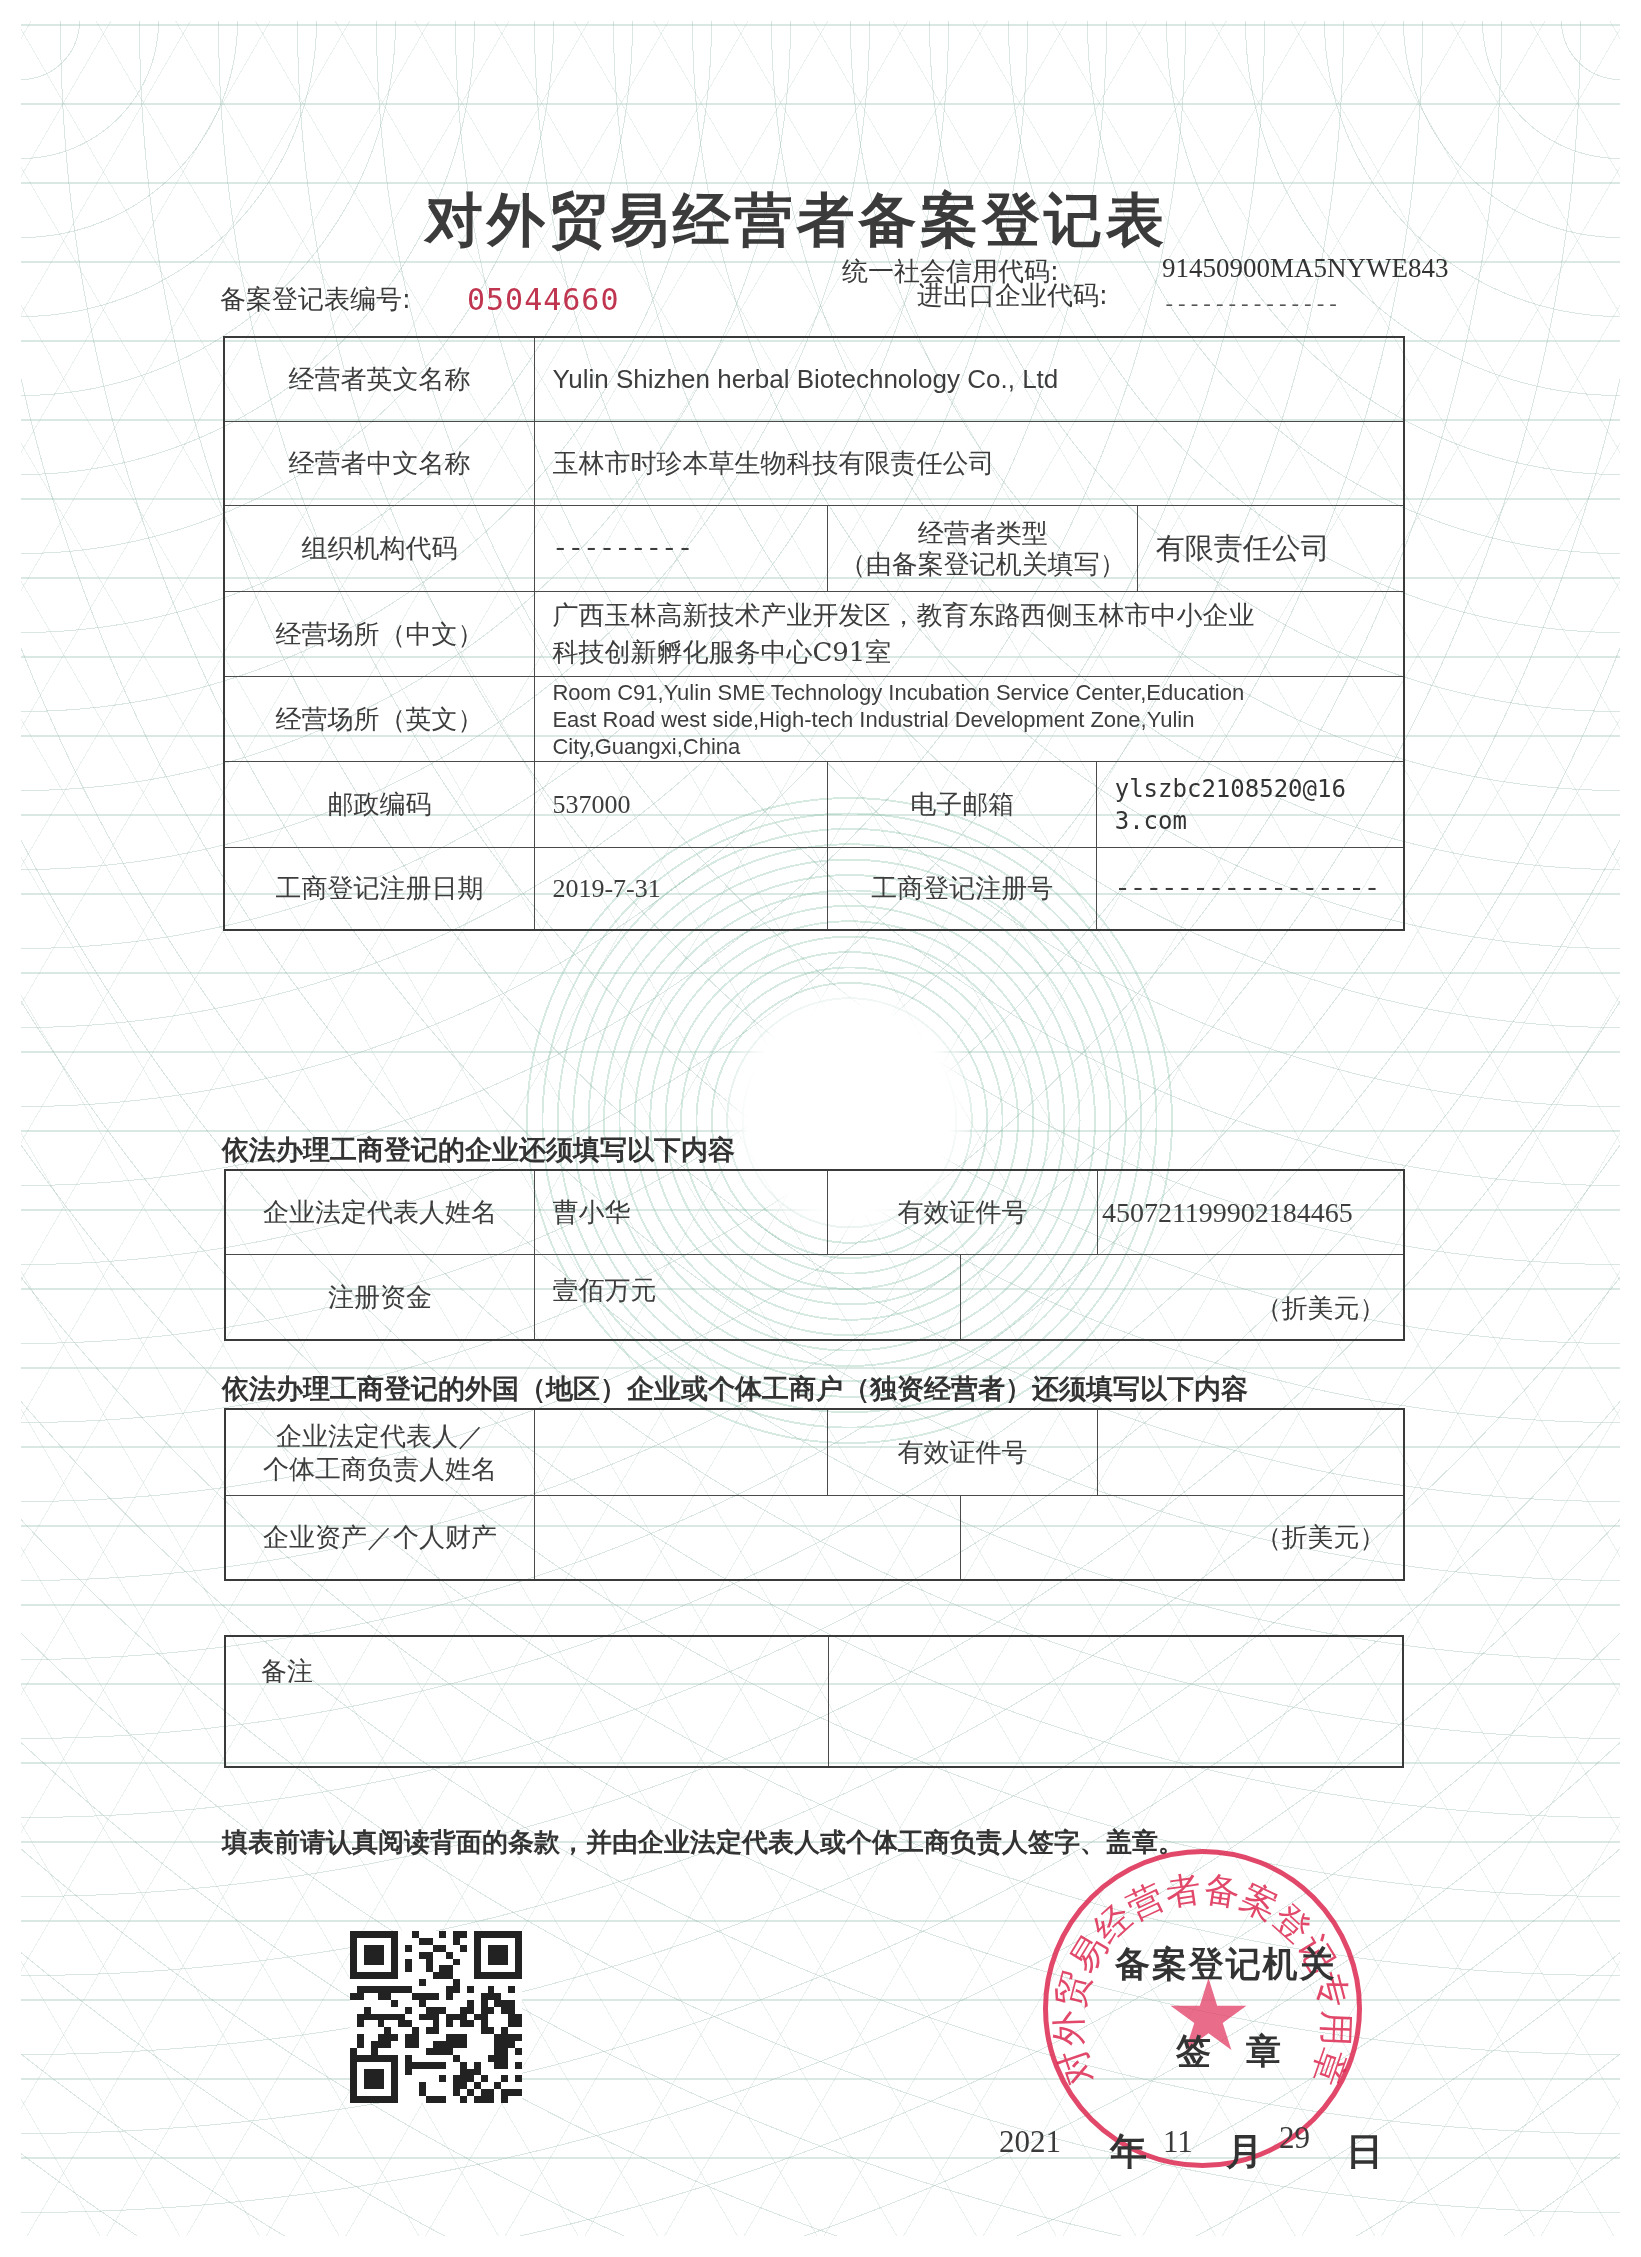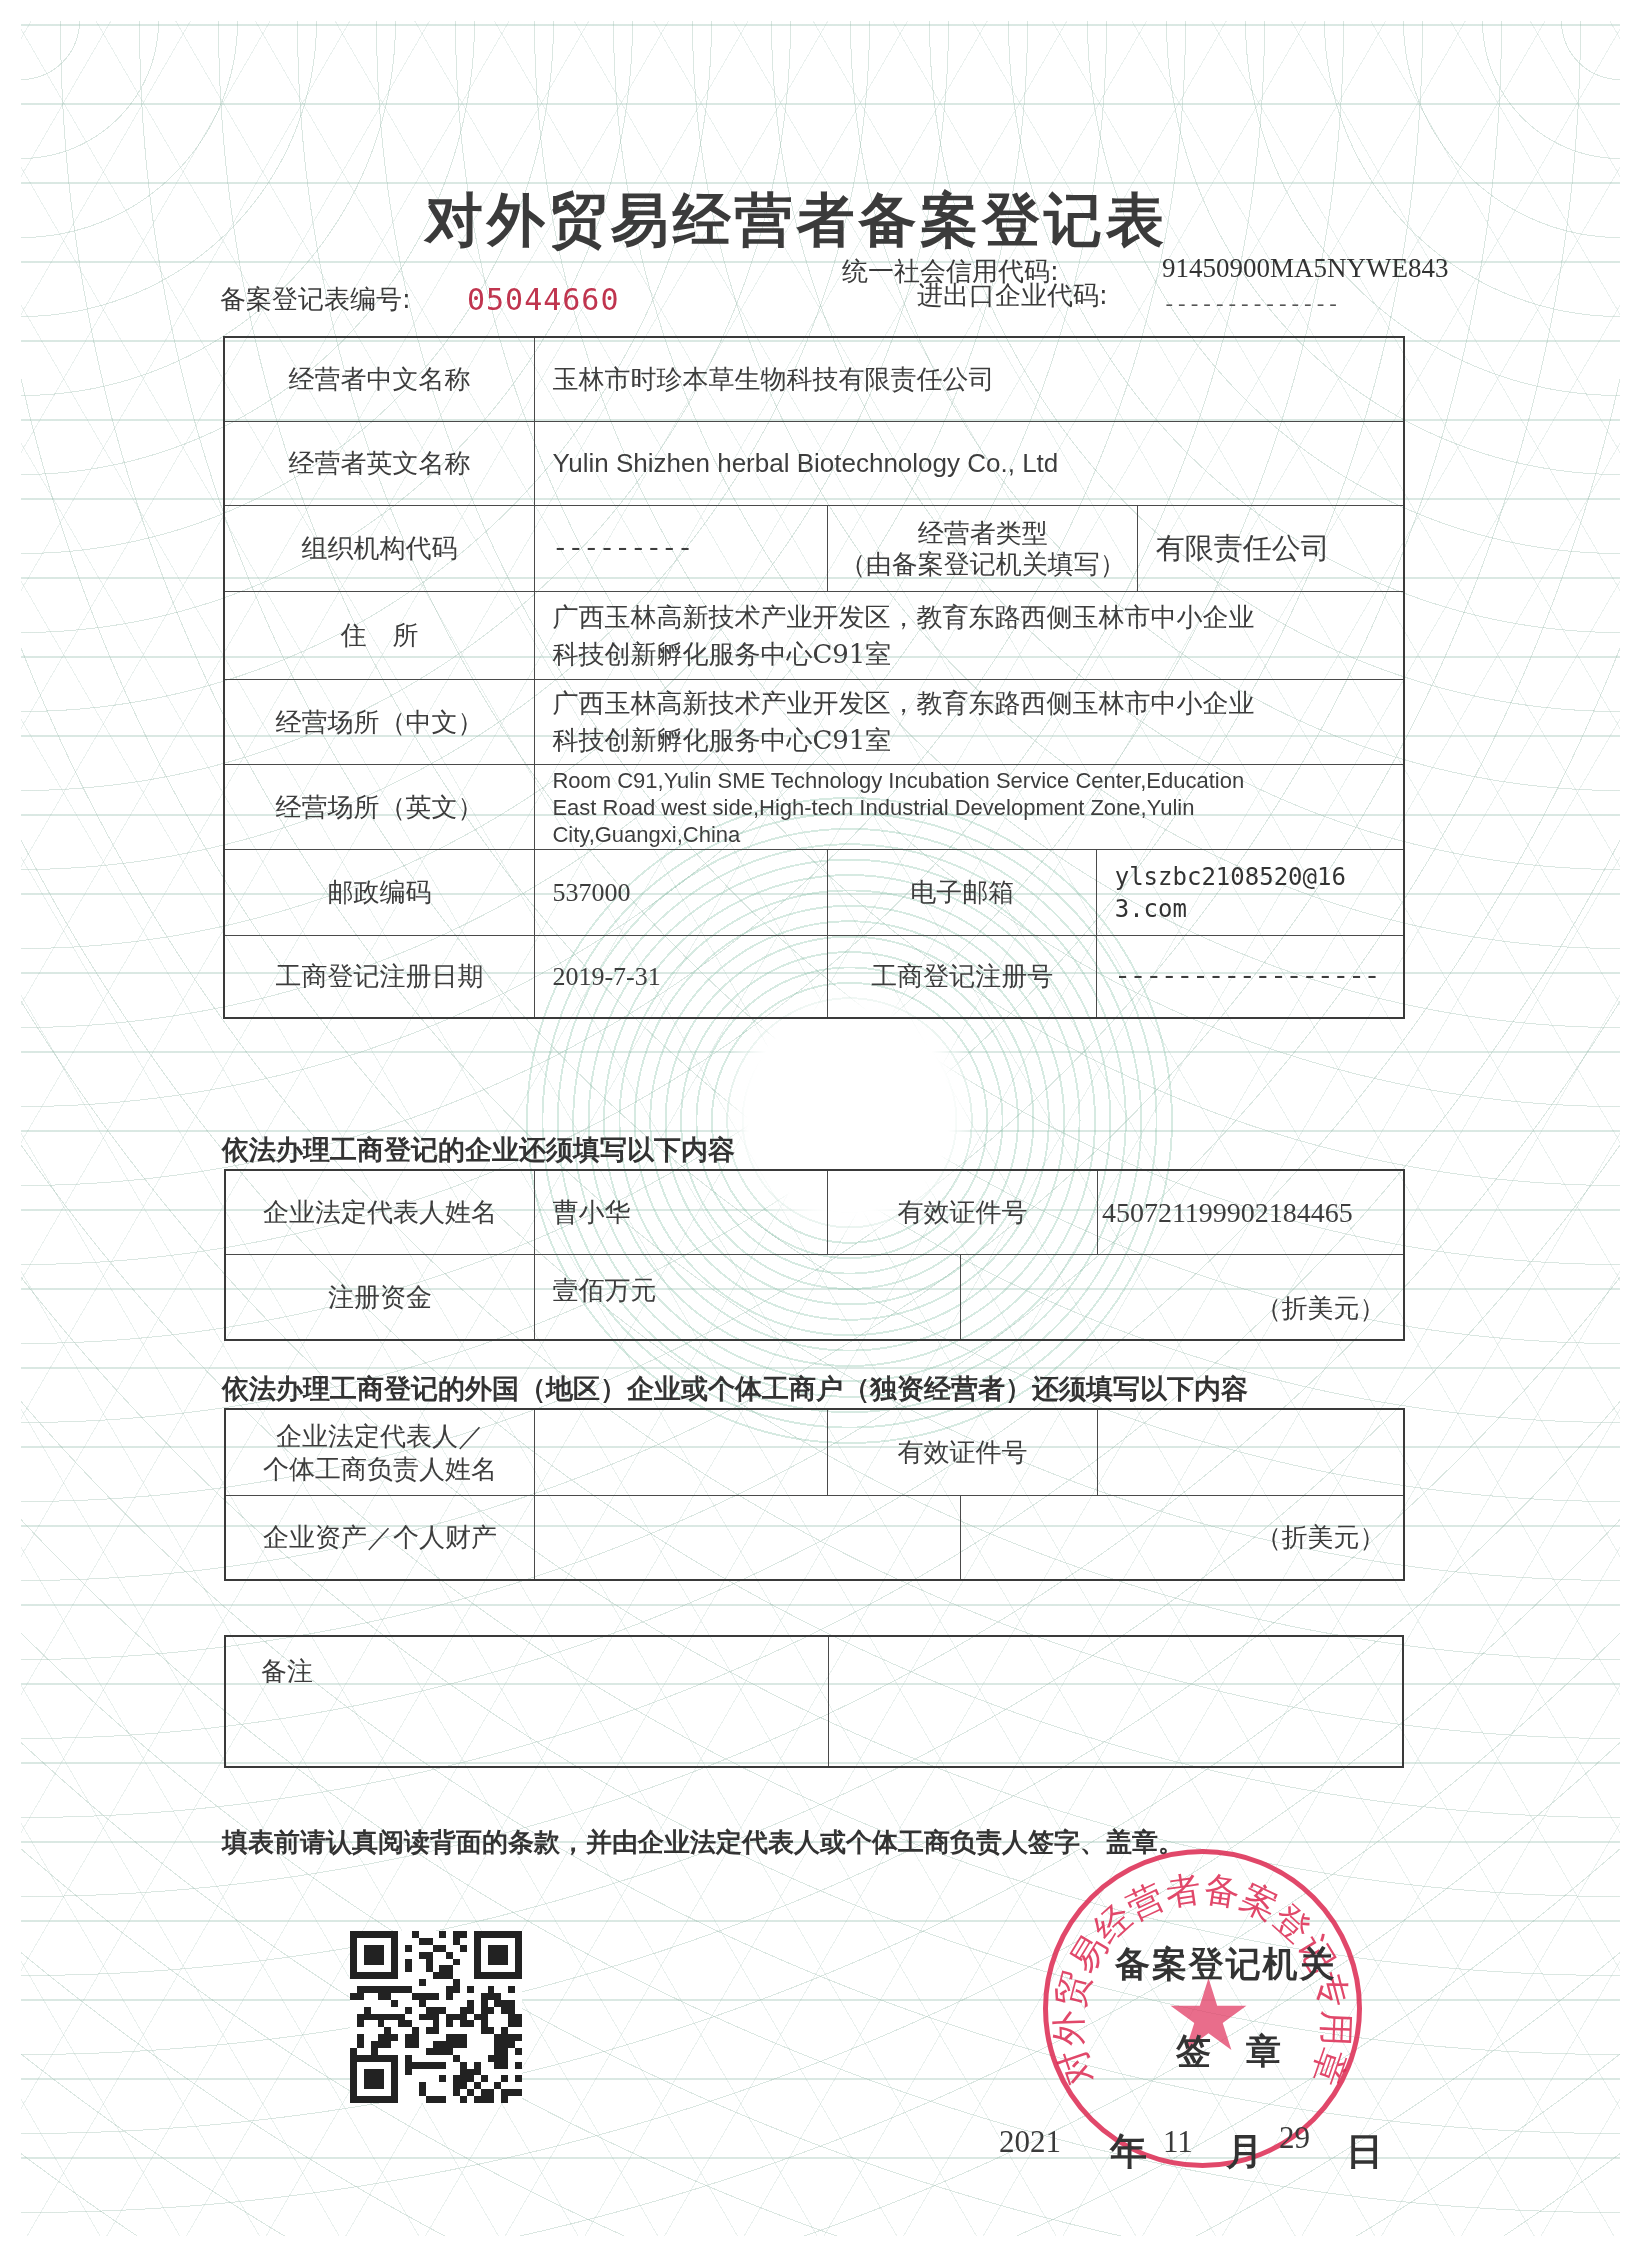--- a/index.html
+++ b/index.html
@@ -93,42 +93,35 @@
   <colgroup>
     <col style="width:310px">
       <col style="width:293px">
       <col style="width:18.3px">
       <col style="width:251px">
       <col style="width:41px">
       <col style="width:266px">
   </colgroup>
   <tbody>
       <tr style="height:84px">
+    <td class="lbl">经营者英文名称</td>
+    <td class="val en" colspan="5">Yulin Shizhen herbal Biotechnology Co., Ltd</td>
+  </tr>
+  <tr style="height:84px">
     <td class="lbl">经营者中文名称</td>
     <td class="val zh-val" colspan="5">玉林市时珍本草生物科技有限责任公司</td>
-  </tr>
-  <tr style="height:84px">
-    <td class="lbl">经营者英文名称</td>
-    <td class="val en" colspan="5">Yulin Shizhen herbal Biotechnology Co., Ltd</td>
   </tr>
   <tr style="height:86px">
     <td class="lbl">组织机构代码</td>
     <td class="val dash">---------</td>
     <td class="lbl" colspan="3" style="line-height:31px;">
       <div>经营者类型</div>
       <div>（由备案登记机关填写）</div>
     </td>
     <td class="val" style="font-size:29px;">有限责任公司</td>
-  </tr>
-  <tr style="height:88px">
-    <td class="lbl">住　所</td>
-    <td class="val zh-val" colspan="5">
-      <div>广西玉林高新技术产业开发区，教育东路西侧玉林市中小企业</div>
-      <div>科技创新孵化服务中心C91室</div>
-    </td>
   </tr>
   <tr style="height:85px">
     <td class="lbl">经营场所（中文）</td>
     <td class="val zh-val" colspan="5">
       <div>广西玉林高新技术产业开发区，教育东路西侧玉林市中小企业</div>
       <div>科技创新孵化服务中心C91室</div>
     </td>
   </tr>
   <tr style="height:85px">
     <td class="lbl">经营场所（英文）</td>

